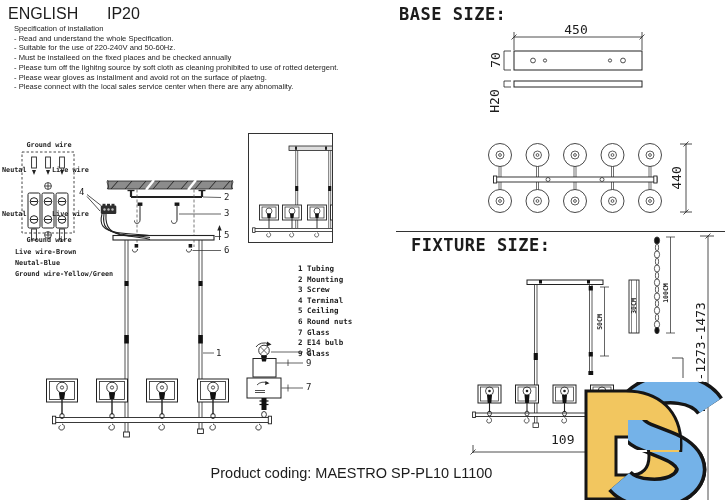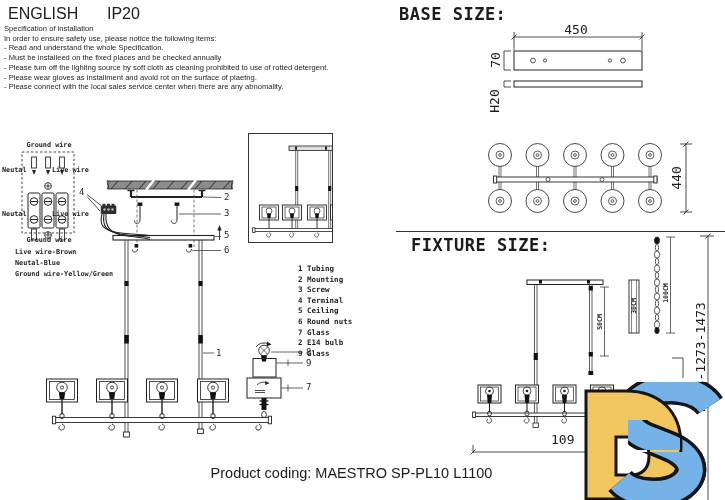--- a/index.html
+++ b/index.html
@@ -20,24 +20,24 @@
   svg{position:absolute;}
 </style>
 </head>
 <body>
 
 <div class="page">
 
   <div class="t sans" style="left:8px;top:5px;font-size:16px;">ENGLISH</div>
   <div class="t sans" style="left:107px;top:5px;font-size:16px;">IP20</div>
 
-  <div class="t" style="left:4px;top:24px;">
+  <div class="t" style="left:14px;top:24px;">
     <div class="spec-line">Specification of installation</div>
-    <div class="spec-line">In order to ensure safety use, please notice the following items:</div>
     <div class="spec-line">- Read and understand the whole Specification.</div>
+    <div class="spec-line">- Suitable for the use of 220-240V and 50-60Hz.</div>
     <div class="spec-line">- Must be installeed on the fixed places and be checked annually</div>
     <div class="spec-line">- Please tum off the lighitng source by soft cloth as cleaning prohibited to use of rotted detergent.</div>
     <div class="spec-line">- Please wear gloves as installment and avoid rot on the surface of plaetng.</div>
     <div class="spec-line">- Please connect with the local sales service center when there are any abnomality.</div>
   </div>
 
   <svg style="left:0;top:135px;" width="120" height="160" viewBox="0 0 120 160">
     <rect x="22" y="17" width="52" height="81" fill="none" stroke="#333" stroke-width="0.9" stroke-dasharray="2.5,2"></rect>
 
     <g stroke="#222" fill="none" stroke-width="0.9">

